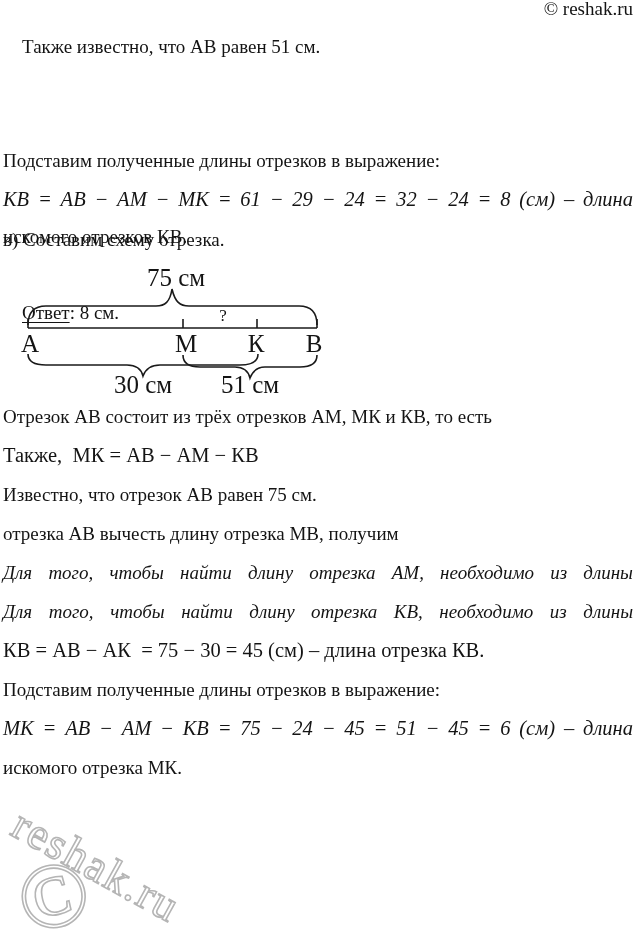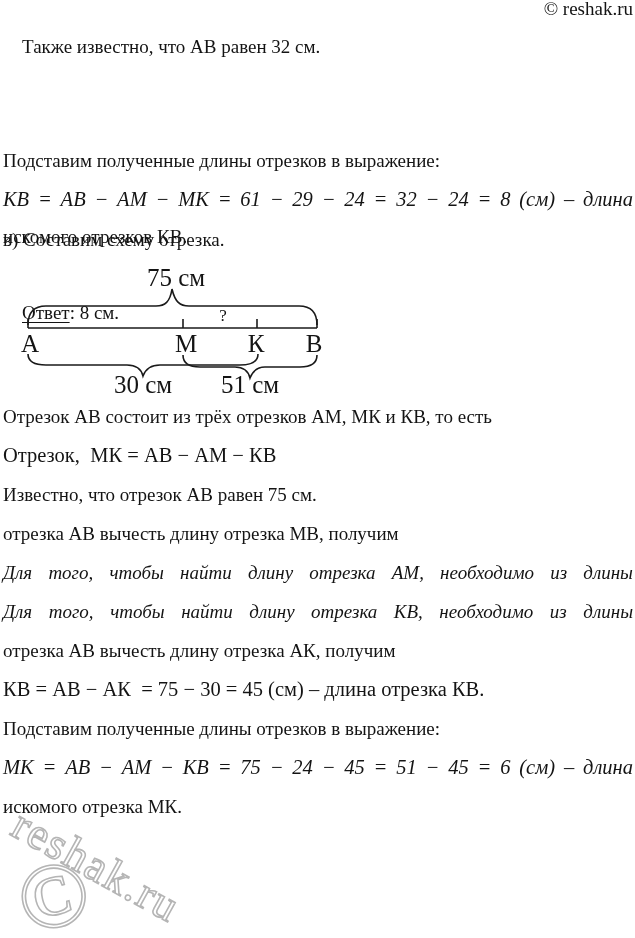--- a/index.html
+++ b/index.html
@@ -52,21 +52,21 @@
 </head>
 <body>
 
 <div class="wm">
   <span class="wm-text">reshak.ru</span>
   <span class="wm-copy">©</span>
 </div>
 
 <div class="sec sec1">
   <div class="line">
-    <span>Также известно, что АВ равен 32 см.</span>
+    <span>Также известно, что АВ равен 51 см.</span>
     <span class="copy">© reshak.ru</span>
   </div>
   <div class="line">Подставим полученные длины отрезков в выражение:</div>
   <div class="line fm j">КВ = АВ − АМ − МК = 61 − 29 − 24 = 32 − 24 = 8 (см) – длина</div>
   <div class="line">искомого отрезков КВ.</div>
   <div class="line">
     <span class="u">Ответ</span><span>: 8 см.</span>
   </div>
 </div>
 
@@ -91,26 +91,25 @@
   <text class="dg-pt" x="30" y="97" text-anchor="middle">А</text>
   <text class="dg-pt" x="186" y="97" text-anchor="middle">М</text>
   <text class="dg-pt" x="256" y="97" text-anchor="middle">К</text>
   <text class="dg-pt" x="314" y="97" text-anchor="middle">В</text>
   <text class="dg-len" x="143" y="138" text-anchor="middle">30 см</text>
   <text class="dg-len" x="250" y="138" text-anchor="middle">51 см</text>
 </svg>
 
 <div class="sec sec2">
   <div class="line">Отрезок АВ состоит из трёх отрезков АМ, МК и КВ, то есть</div>
-  <div class="line fm">Отрезок,  МК = АВ − АМ − КВ</div>
+  <div class="line fm">Также,  МК = АВ − АМ − КВ</div>
   <div class="line">Известно, что отрезок АВ равен 75 см.</div>
   <div class="line">отрезка АВ вычесть длину отрезка МВ, получим</div>
   <div class="line j">Для того, чтобы найти длину отрезка АМ, необходимо из длины</div>
   <div class="line j">Для того, чтобы найти длину отрезка КВ, необходимо из длины</div>
-  <div class="line">отрезка АВ вычесть длину отрезка АК, получим</div>
   <div class="line fm">КВ = АВ − АК  = 75 − 30 = 45 (см) – длина отрезка КВ.</div>
   <div class="line">Подставим полученные длины отрезков в выражение:</div>
   <div class="line fm j">МК = АВ − АМ − КВ = 75 − 24 − 45 = 51 − 45 = 6 (см) – длина</div>
   <div class="line">искомого отрезка МК.</div>
   <div class="line">
     
   </div>
 </div>
 
 </body></html>

